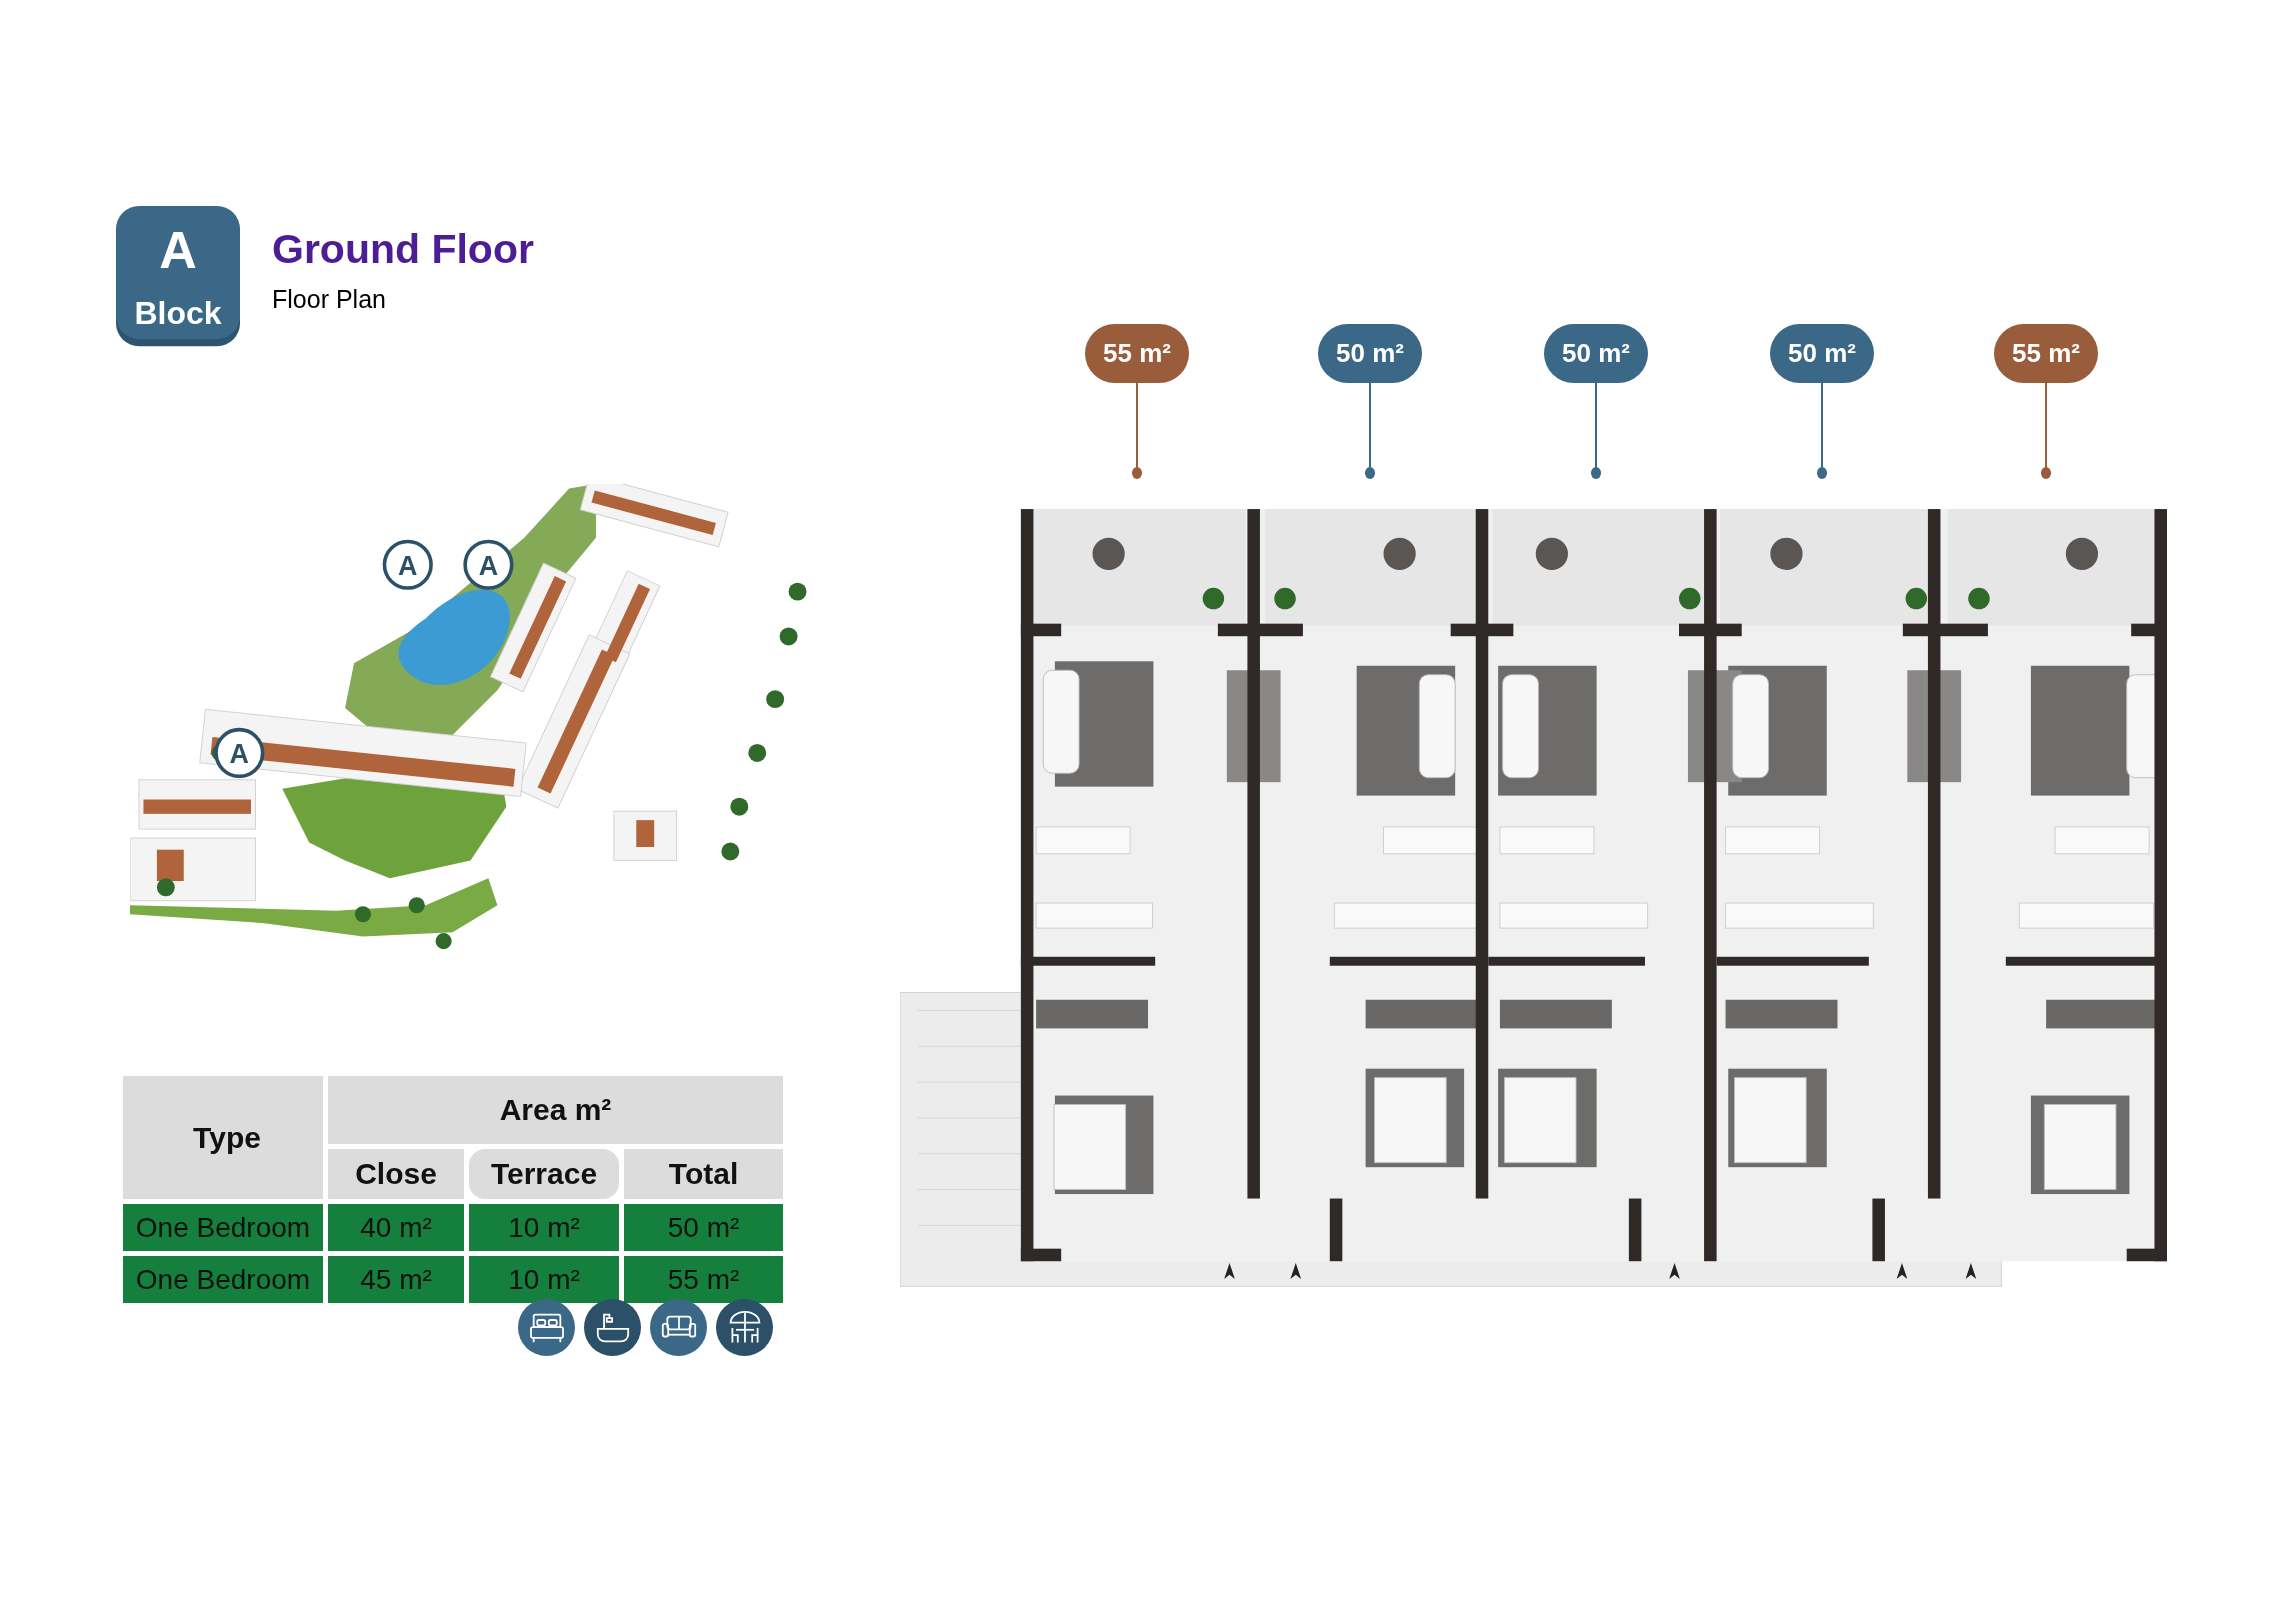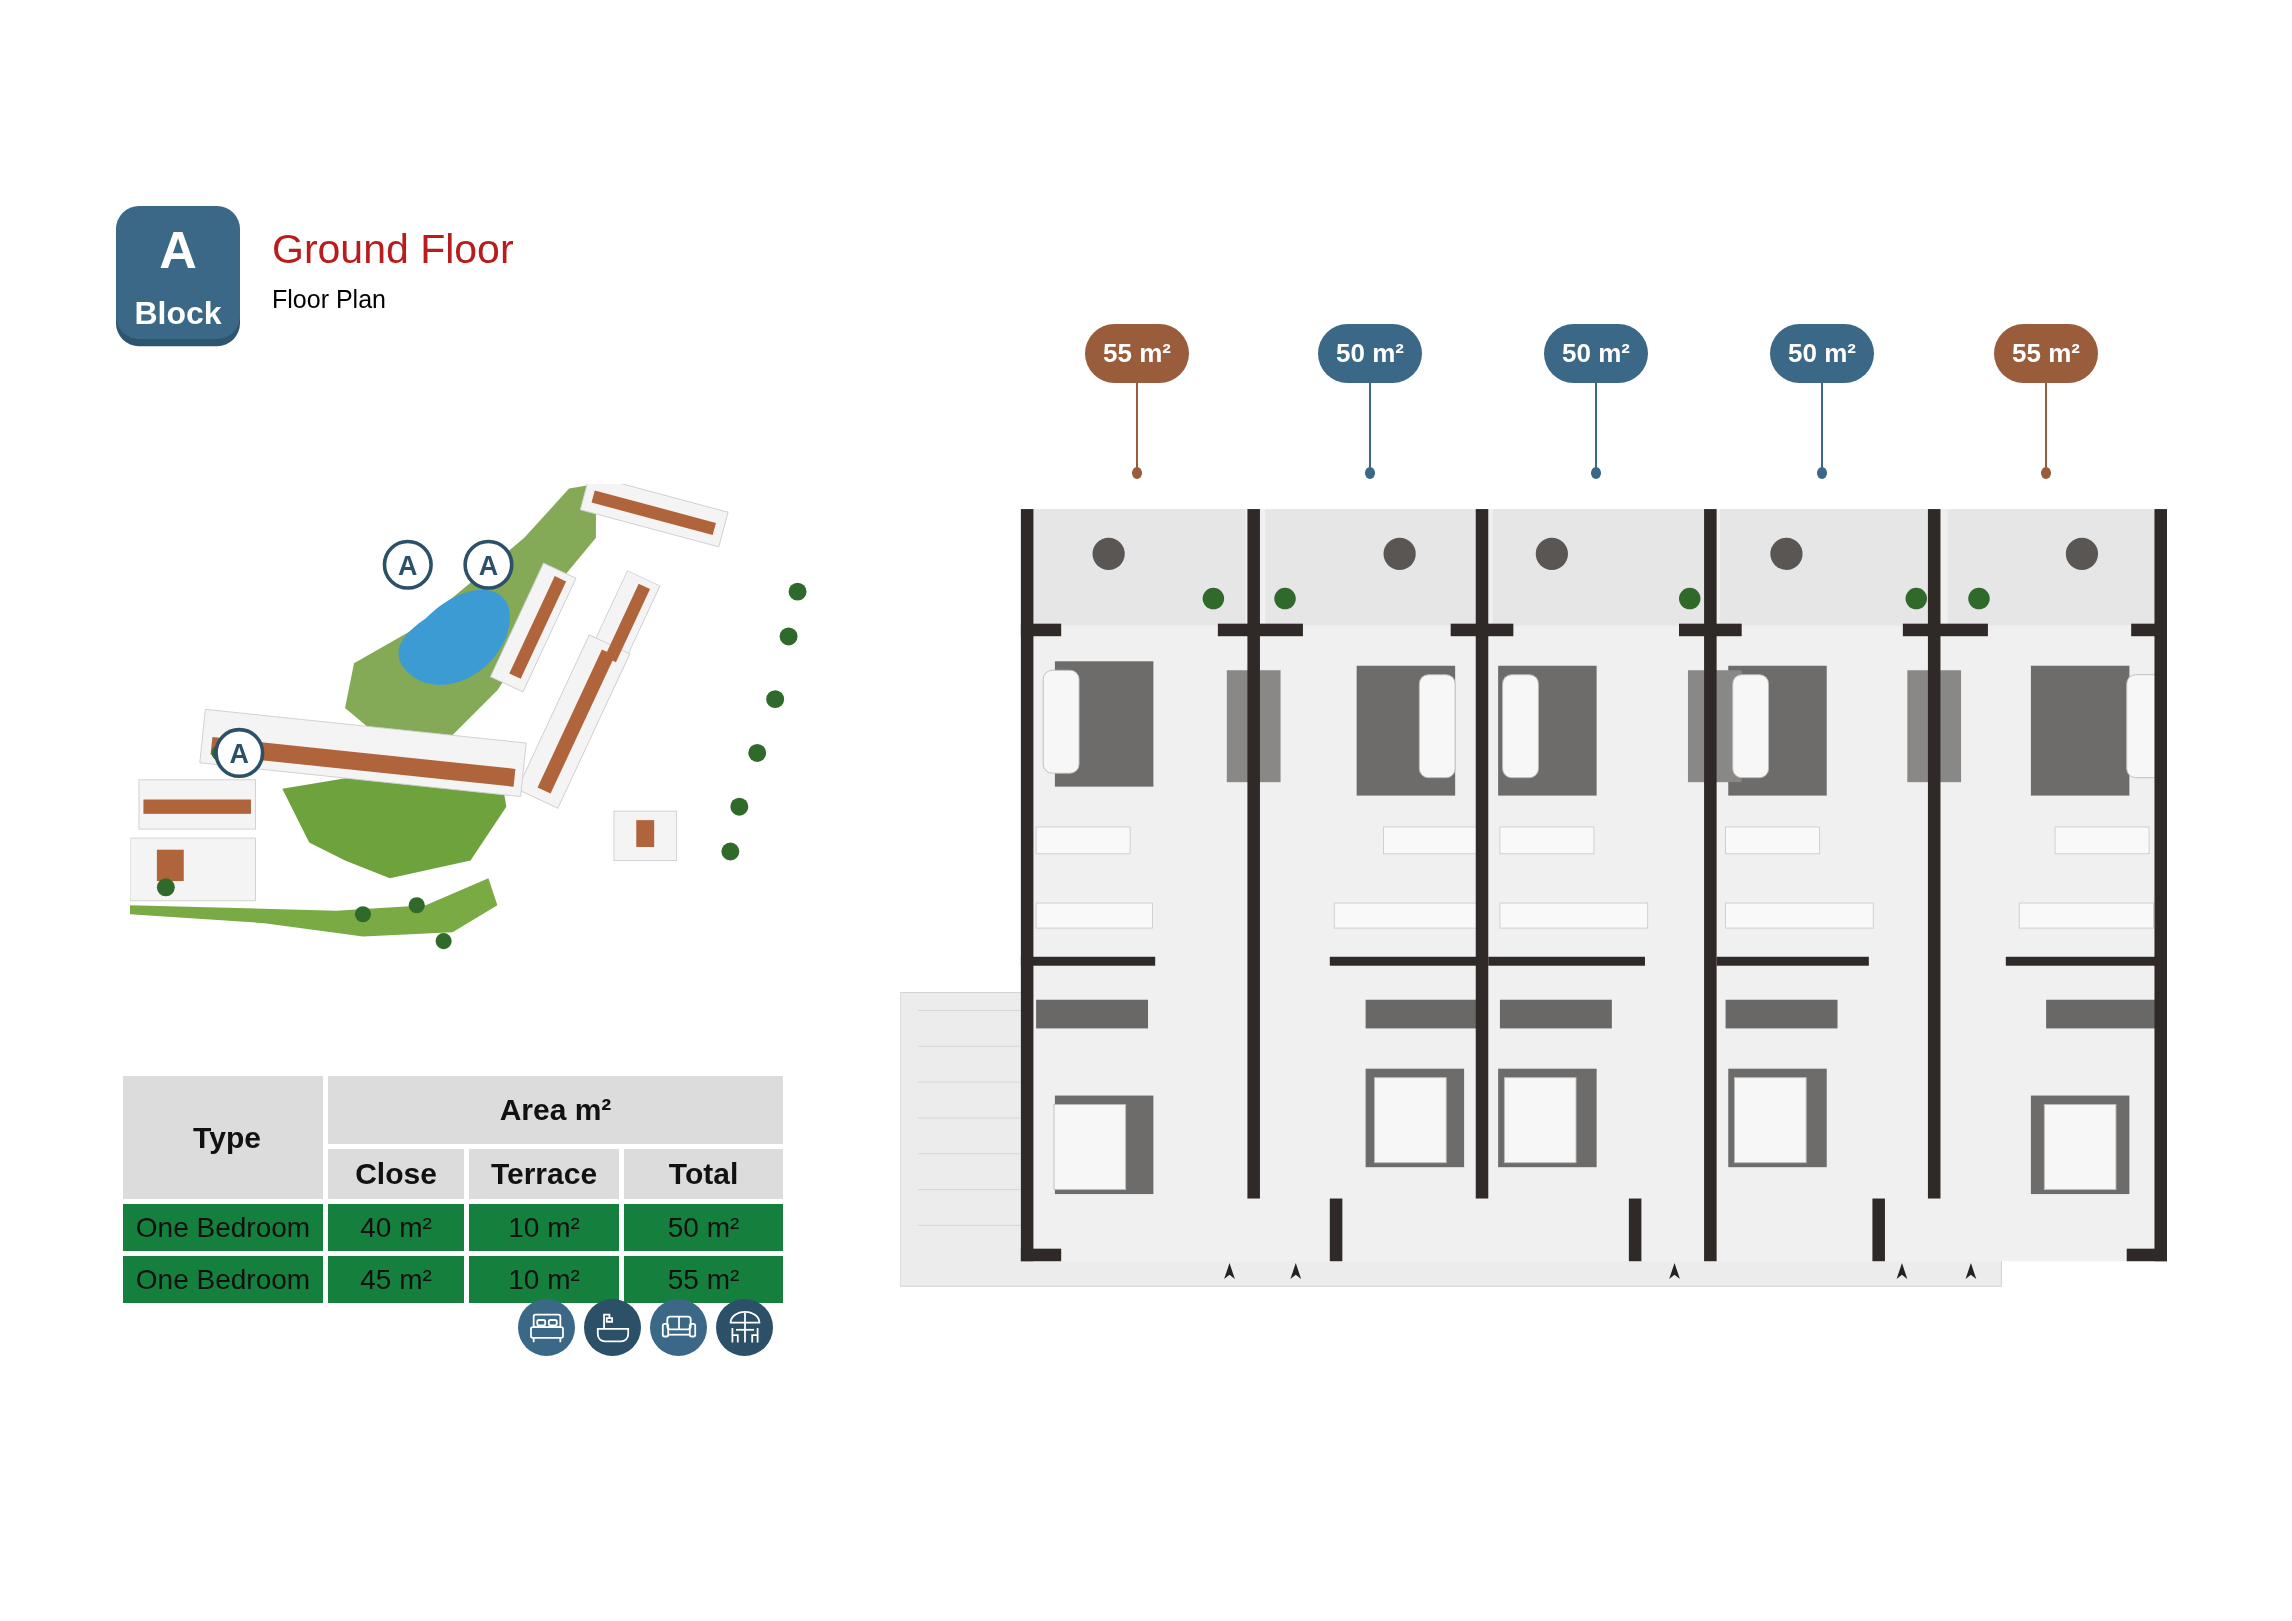--- a/index.html
+++ b/index.html
@@ -2,33 +2,33 @@
 <html style="font-size:14.3px"><head>
 <meta charset="utf-8">
 <style>
   html,body{margin:0;padding:0;background:#fff;}
   body{width:2293px;height:1621px;position:relative;overflow:hidden;font-family:"Liberation Sans",sans-serif;color:#111;}
   .abs{position:absolute;}
   
   .block-badge{left:116px;top:206px;width:124px;height:133px;border-radius:23px;background:#3b6886;box-shadow:0 7.2px 0 #2d5570;color:#fff;text-align:center;}
   .block-badge .letter{font-size:52px;font-weight:bold;line-height:1;margin-top:18px;display:block;}
   .block-badge .word{font-size:32px;font-weight:bold;display:block;margin-top:19px;}
-  .title{left:272px;top:226px;font-size:41px;font-weight:normal;color:#b91c1c;}
+  .title{left:272px;top:226px;font-size:41px;font-weight:bold;color:#4c1d95;}
   .subtitle{left:272px;top:285px;font-size:25px;color:#000000;}
   
   .site{left:130px;top:484px;width:681px;height:502px;}
   
   .tbl{left:118px;top:1071px;border-collapse:separate;border-spacing:5.4px;font-size:28px;}
   .tbl td,.tbl th{text-align:center;padding:0;}
   .tbl th{background:#dcdcdc;font-weight:bold;font-size:30px;}
   .tbl td{background:#15803d;height:47px;}
   .tbl th.type{width:192px;height:104px;padding-left:8px;}
   .tbl th.area{height:68px;}
   .tbl th.col{height:50px;}
-  .tbl th.c1{width:136px;} .tbl th.c2{width:150px;} .tbl th.c3{width:159px;text-align:center;}
+  .tbl th.c1{width:136px;} .tbl th.c2{width:150px;border-radius:16px;} .tbl th.c3{width:159px;text-align:center;}
   
   .icons{left:518px;top:1299px;display:flex;gap:9px;}
   .icon-pill{width:57px;height:57px;border-radius:29px;background:#3b6886;display:flex;align-items:center;justify-content:center;}
   .icon-pill.dark{background:#2b5068;}
   
   .plan{left:900px;top:509px;width:1267px;height:806px;}
   .pin{position:absolute;text-align:center;}
   .pin .bub{width:104px;height:59px;border-radius:29.6px;color:#fff;font-weight:bold;font-size:26px;line-height:59px;}
   .pin .stem{width:2.7px;height:86px;margin:0 auto;}
   .pin .dot{width:9.9px;height:11.6px;border-radius:50%;margin:-1.8px auto 0;}

